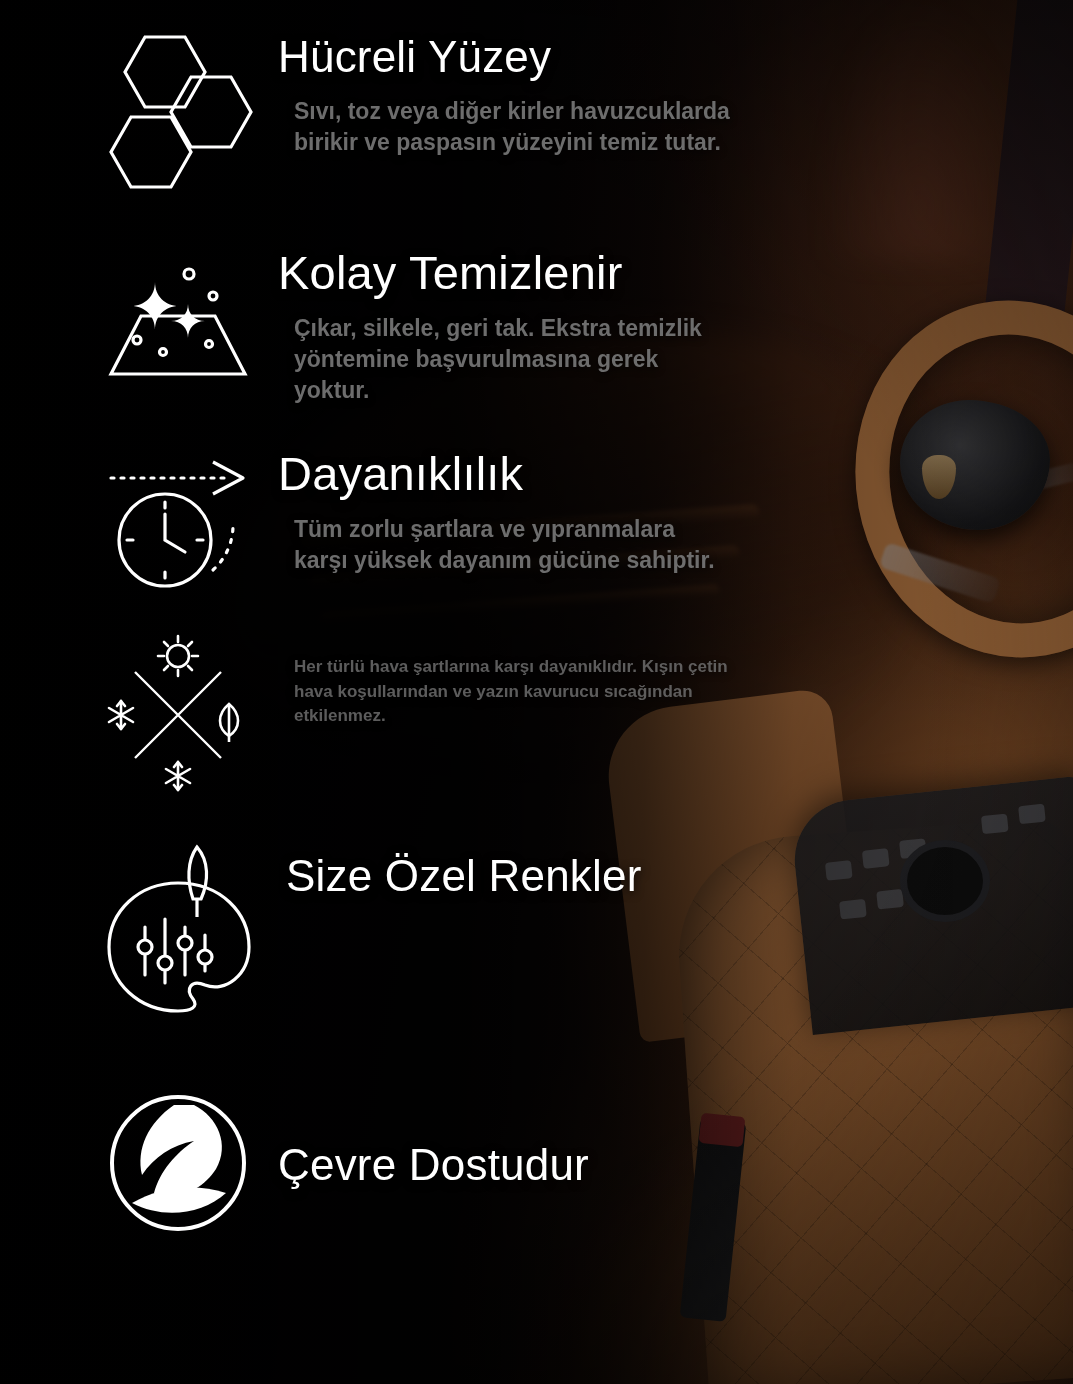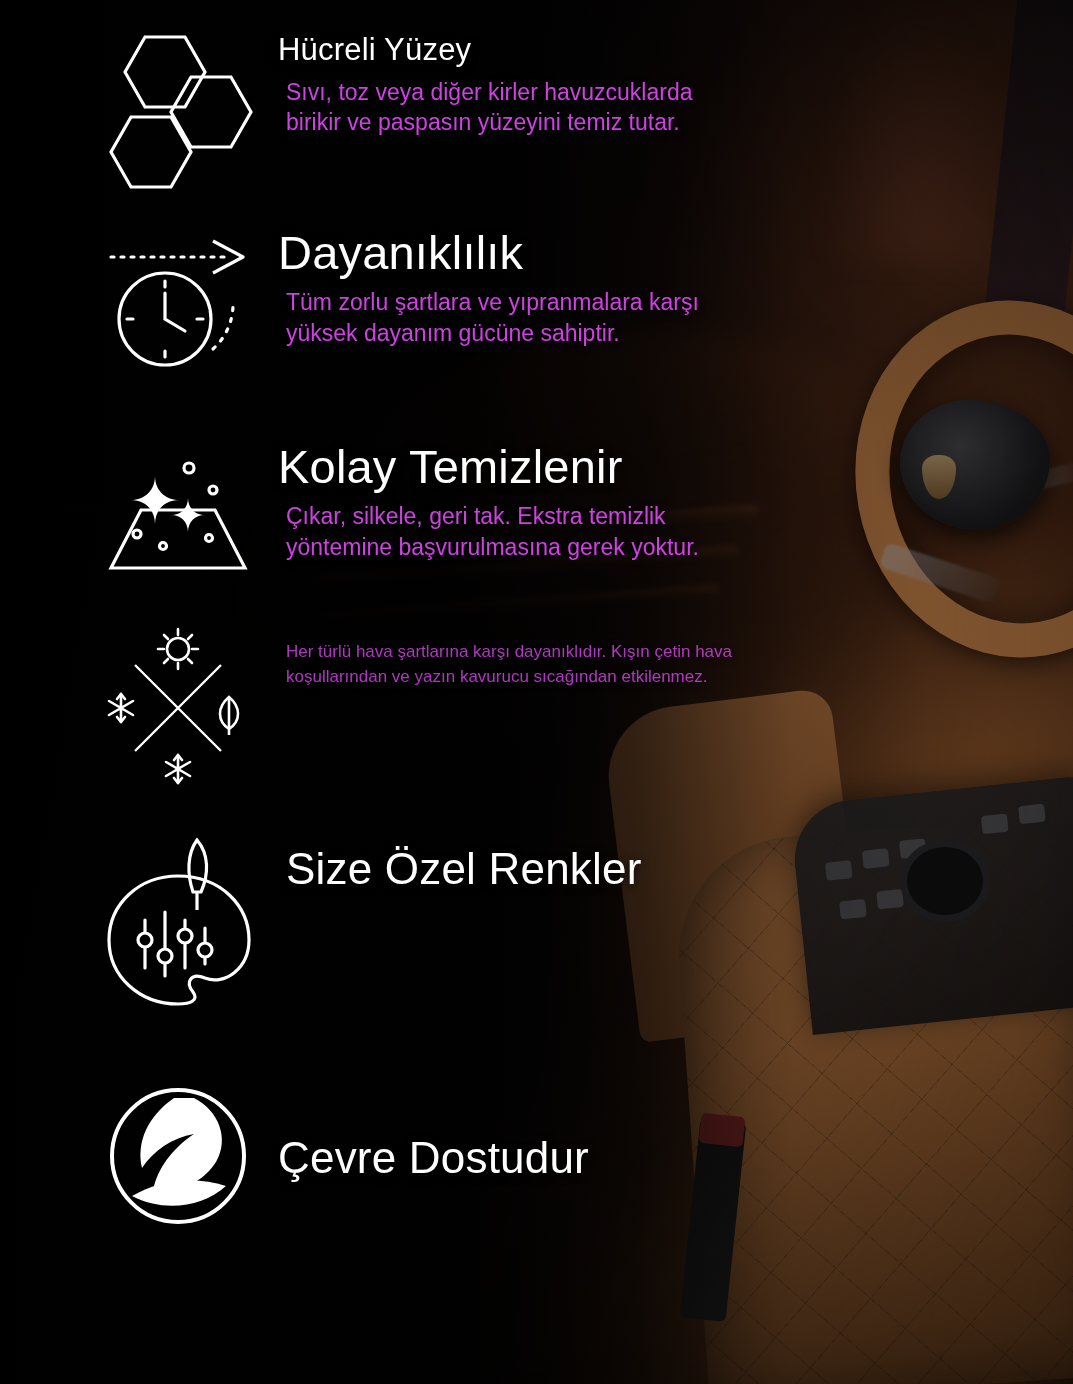--- a/index.html
+++ b/index.html
@@ -215,31 +215,32 @@
     color: #ffffff;
     font-size: 44px;
     line-height: 1.05;
     font-weight: 400;
     letter-spacing: .2px;
     margin: 0 0 10px 0;
     text-shadow: 0 2px 10px rgba(0,0,0,0.8);
     white-space: nowrap;
   }
   .f-desc {
-    color: #d946ef;
+    color: #737373;
     font-size: 23px;
     line-height: 1.33;
-    margin: 8px;
+    margin: 16px;
     text-shadow: 0 2px 8px rgba(0,0,0,0.85);
     opacity: .95;
+    font-weight: bold;
   }
 
   
   #feature-0 { margin-top: 6px; }
-  #feature-0 .f-title { font-size: 31px; }
+  #feature-0 .f-title { font-size: 44px; }
   #feature-1 { margin-top: 34px; }
   #feature-1 .f-title { font-size: 47px; }
   #feature-2 { margin-top: 14px; }
   #feature-2 .f-title { font-size: 47px; }
   #feature-3 { margin-top: 10px; }
   #feature-3 .f-title { font-size: 34px; }
   #feature-3 .f-desc { font-size: 17px; line-height: 1.45; opacity: .8; }
   #feature-4 { margin-top: 34px; }
   #feature-4 .f-title { font-size: 44px; margin-left: 8px; }
   #feature-5 { margin-top: 54px; align-items: center; }
@@ -293,53 +294,53 @@
           <polygon points="98,52 138,52 158,87 138,122 98,122 78,87"></polygon>
           <polygon points="38,92 78,92 98,127 78,162 38,162 18,127"></polygon>
         </svg>
       </div>
       <div class="f-text">
         <h2 class="f-title">Hücreli Yüzey</h2>
         <p class="f-desc">Sıvı, toz veya diğer kirler havuzcuklarda birikir ve paspasın yüzeyini temiz tutar.</p>
       </div>
     </div>
 
-    <div class="feature" id="feature-2">
-      <div class="icon-wrap">
-        <svg width="170" height="170" viewBox="0 0 170 170" fill="none" stroke="#ffffff" stroke-width="3.2">
-          <circle cx="72" cy="100" r="46"></circle>
-          <path d="M72 74 L72 100 L92 112" stroke-linecap="round"></path>
-          <path d="M72 62 L72 68 M110 100 L104 100 M72 138 L72 132 M34 100 L40 100" stroke-linecap="round"></path>
-          <path d="M18 38 L134 38" stroke-dasharray="3 7" stroke-linecap="round"></path>
-          <path d="M120 22 L150 38 L120 54" stroke-linejoin="round" fill="none"></path>
-          <path d="M120 130 A60 60 0 0 0 140 84" stroke-dasharray="3 8" stroke-linecap="round"></path>
-        </svg>
-      </div>
-      <div class="f-text">
-        <h2 class="f-title">Dayanıklılık</h2>
-        <p class="f-desc">Tüm zorlu şartlara ve yıpranmalara karşı yüksek dayanım gücüne sahiptir.</p>
-      </div>
-    </div>
-
     <div class="feature" id="feature-1">
       <div class="icon-wrap">
         <svg width="170" height="160" viewBox="0 0 170 160" fill="none" stroke="#ffffff" stroke-width="3.2">
           <path d="M48 72 L122 72 L152 130 L18 130 Z"></path>
           <path d="M62 38 C62 52 52 62 38 62 C52 62 62 72 62 86 C62 72 72 62 86 62 C72 62 62 52 62 38 Z" fill="#fff" stroke="none"></path>
           <path d="M95 60 C95 70 88 77 78 77 C88 77 95 84 95 94 C95 84 102 77 112 77 C102 77 95 70 95 60 Z" fill="#fff" stroke="none"></path>
           <circle cx="96" cy="30" r="5"></circle>
           <circle cx="120" cy="52" r="4"></circle>
           <circle cx="44" cy="96" r="4"></circle>
           <circle cx="70" cy="108" r="3.5"></circle>
           <circle cx="116" cy="100" r="3.5"></circle>
         </svg>
       </div>
       <div class="f-text">
         <h2 class="f-title">Kolay Temizlenir</h2>
         <p class="f-desc">Çıkar, silkele, geri tak. Ekstra temizlik yöntemine başvurulmasına gerek yoktur.</p>
+      </div>
+    </div>
+
+    <div class="feature" id="feature-2">
+      <div class="icon-wrap">
+        <svg width="170" height="170" viewBox="0 0 170 170" fill="none" stroke="#ffffff" stroke-width="3.2">
+          <circle cx="72" cy="100" r="46"></circle>
+          <path d="M72 74 L72 100 L92 112" stroke-linecap="round"></path>
+          <path d="M72 62 L72 68 M110 100 L104 100 M72 138 L72 132 M34 100 L40 100" stroke-linecap="round"></path>
+          <path d="M18 38 L134 38" stroke-dasharray="3 7" stroke-linecap="round"></path>
+          <path d="M120 22 L150 38 L120 54" stroke-linejoin="round" fill="none"></path>
+          <path d="M120 130 A60 60 0 0 0 140 84" stroke-dasharray="3 8" stroke-linecap="round"></path>
+        </svg>
+      </div>
+      <div class="f-text">
+        <h2 class="f-title">Dayanıklılık</h2>
+        <p class="f-desc">Tüm zorlu şartlara ve yıpranmalara karşı yüksek dayanım gücüne sahiptir.</p>
       </div>
     </div>
 
     <div class="feature" id="feature-3">
       <div class="icon-wrap">
         <svg width="170" height="170" viewBox="0 0 170 170" fill="none" stroke="#ffffff" stroke-width="2.6">
           <path d="M42 42 L128 128 M128 42 L42 128" stroke-width="2.4"></path>
 
           <circle cx="85" cy="26" r="11"></circle>
           <g stroke-linecap="round">

